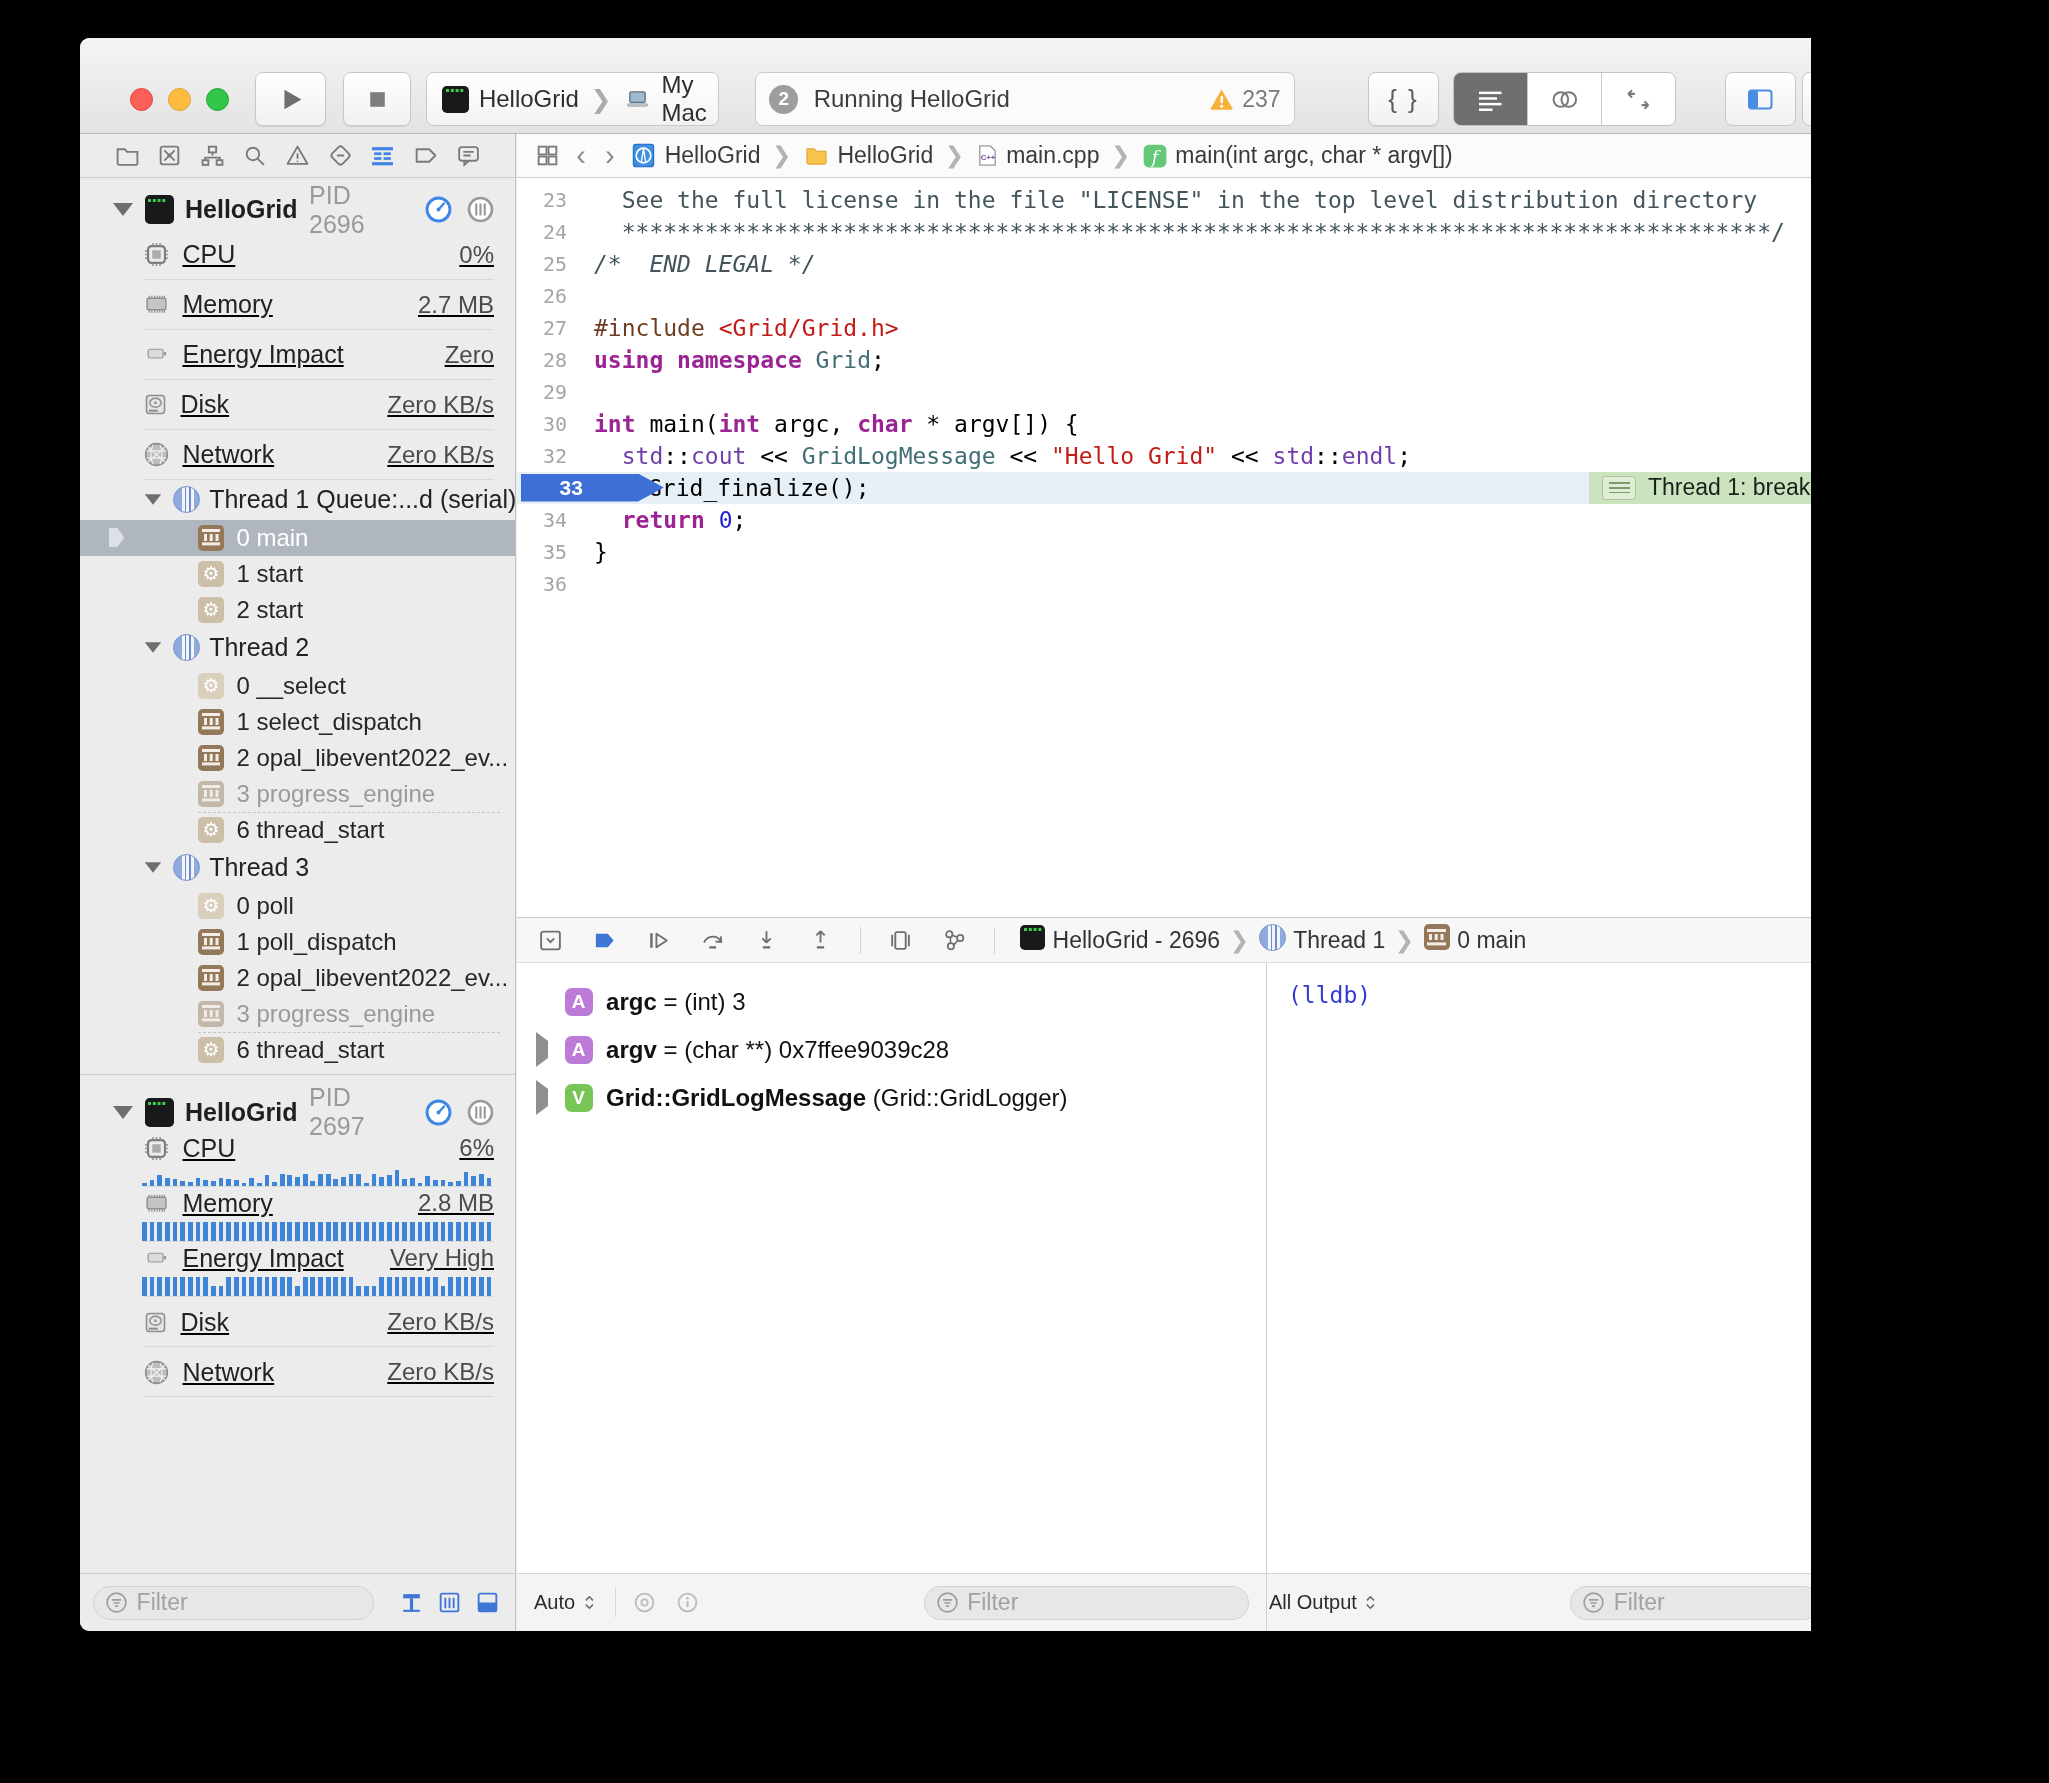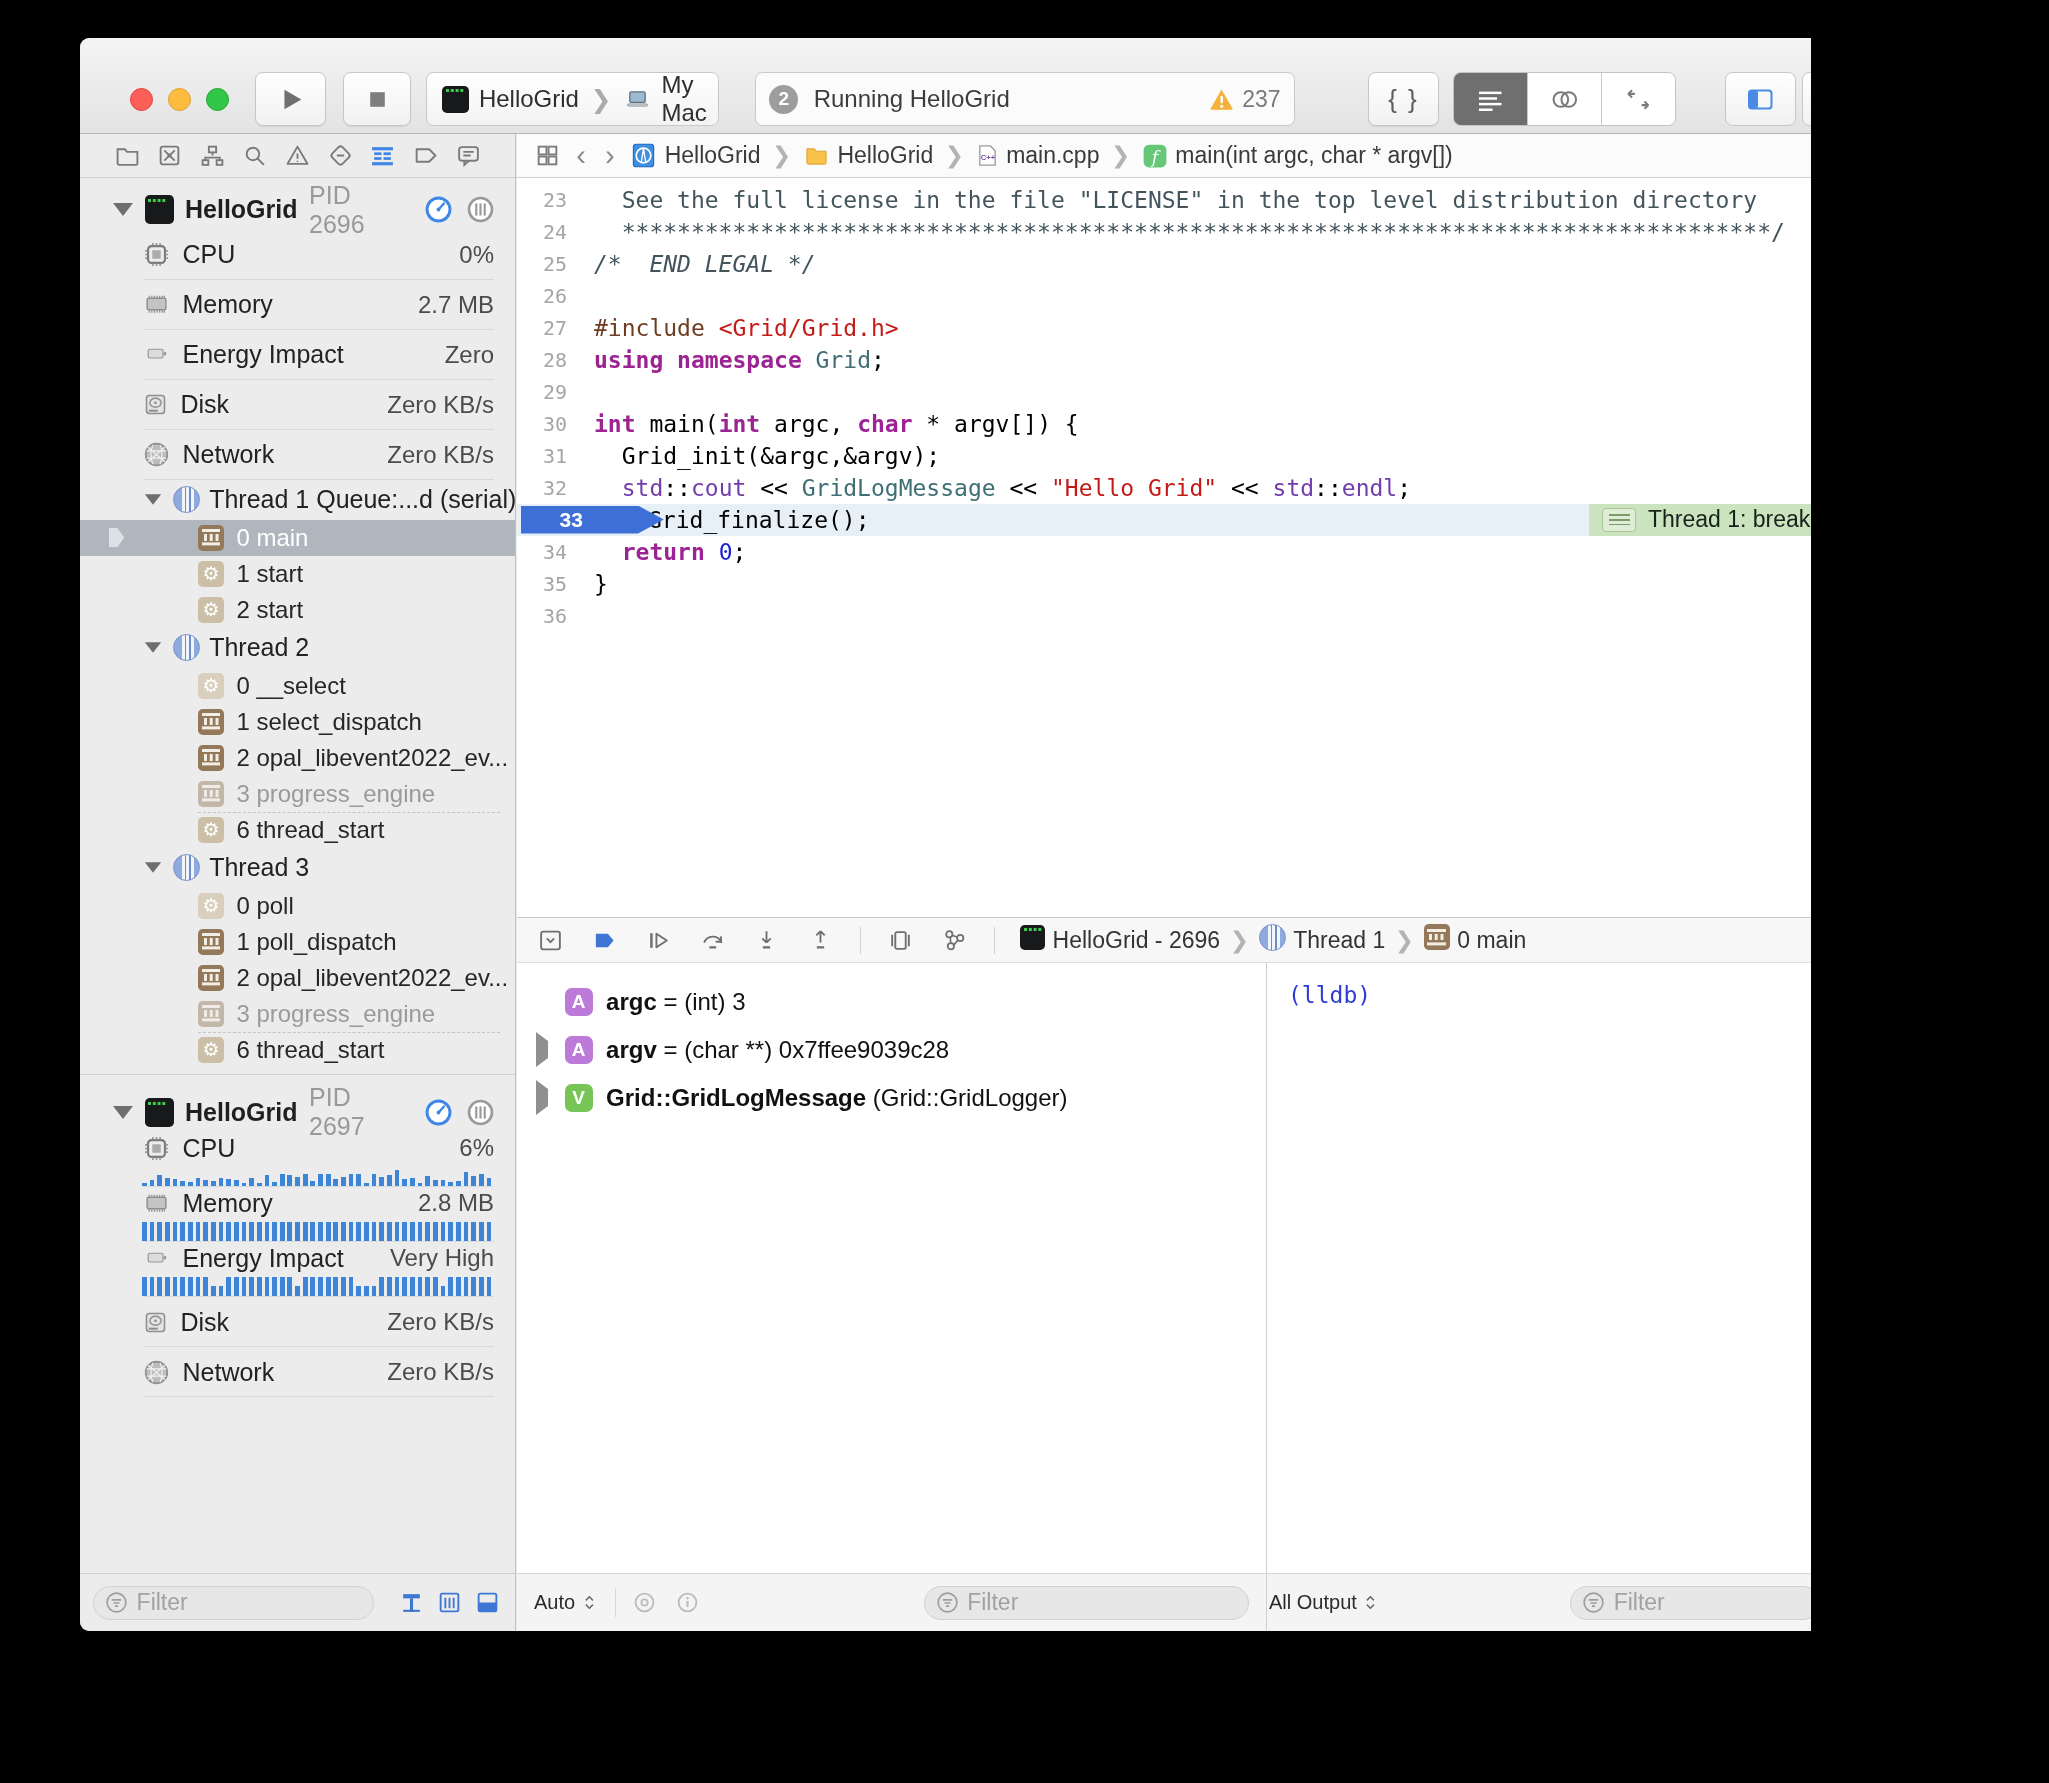--- a/index.html
+++ b/index.html
@@ -59,21 +59,21 @@
 
   
   .sidebar { position:absolute; left:0; top:140px; bottom:58px; width:436px; background:#ECECEC;
              border-right:1px solid #C0C0C0; overflow:hidden; }
   .proc-header { height:40px; display:flex; align-items:center; padding-left:33px; gap:11.5px; margin-top:11.5px; }
   .proc-name { font-size:25px; font-weight:bold; color:#1F1F1F; white-space:nowrap; }
   .proc-pid { font-size:25px; color:#999; }
   .proc-gauges { margin-left:auto; display:flex; gap:11.5px; padding-right:19px; }
   .stat-row { position:relative; padding-left:62px; padding-right:21px; display:flex; flex-direction:column; justify-content:center; }
   .stat-row.h52 { height:50px; } .stat-row.h58 { height:55px; }
-  .stat-main { display:flex; align-items:center; gap:11.5px; }
+  .stat-main { display:flex; align-items:center; gap:11.5px;text-decoration:underline; }
   .stat-label { font-size:25px; color:#222; }
   .stat-value { margin-left:auto; font-size:24px; color:#4B4B4B; }
   .stat-div { position:absolute; bottom:0; left:63px; right:21px; border-top:1px solid #D9D9D9; }
   .spark { height:21px; margin-top:1.9px; display:flex; align-items:flex-end; overflow:hidden; }
   .spark i { display:block; width:4.8px; margin-right:2.9px; background:#3D85D9; }
   .thread-row { height:40px; display:flex; align-items:center; padding-left:63px; gap:9.6px; }
   .thread-label { font-size:25px; color:#222; white-space:nowrap; overflow:hidden; }
   .frame-row { position:relative; height:36px; display:flex; align-items:center; padding-left:118px; gap:12.4px; }
   .frame-row .ftext { font-size:24px; color:#262626; white-space:nowrap; }
   .frame-row.selected { background:#AFB6BD; }
@@ -839,21 +839,20 @@
     <div class="editor">
       <div class="code" id="code">
           <div class="code-line"><span class="ln">23</span><span class="ct"><span class="cm">  See the full license in the file "LICENSE" in the top level distribution directory</span></span></div>
           <div class="code-line"><span class="ln">24</span><span class="ct"><span class="cm">  ***********************************************************************************/</span></span></div>
           <div class="code-line"><span class="ln">25</span><span class="ct"><span class="cmi">/*  END LEGAL */</span></span></div>
           <div class="code-line"><span class="ln">26</span><span class="ct"></span></div>
           <div class="code-line"><span class="ln">27</span><span class="ct"><span class="pp">#include </span><span class="str">&lt;Grid/Grid.h&gt;</span></span></div>
           <div class="code-line"><span class="ln">28</span><span class="ct"><span class="kw">using</span><span class="pl"> </span><span class="kw">namespace</span><span class="pl"> </span><span class="typ">Grid</span><span class="pl">;</span></span></div>
           <div class="code-line"><span class="ln">29</span><span class="ct"></span></div>
           <div class="code-line"><span class="ln">30</span><span class="ct"><span class="kw">int</span><span class="pl"> main(</span><span class="kw">int</span><span class="pl"> argc, </span><span class="kw">char</span><span class="pl"> * argv[]) {</span></span></div>
-          <div class="code-line"><span class="ln">31</span><span class="ct"><span class="pl">  Grid_init(&amp;argc,&amp;argv);</span></span></div>
           <div class="code-line"><span class="ln">32</span><span class="ct"><span class="pl">  </span><span class="stdc">std</span><span class="pl">::</span><span class="stdc">cout</span><span class="pl"> &lt;&lt; </span><span class="typ">GridLogMessage</span><span class="pl"> &lt;&lt; </span><span class="str">"Hello Grid"</span><span class="pl"> &lt;&lt; </span><span class="stdc">std</span><span class="pl">::</span><span class="stdc">endl</span><span class="pl">;</span></span></div>
           <div class="code-line bp"><span class="bp-badge">33</span><span class="ln"></span><span class="ct"><span class="pl">Grid_finalize();</span></span><span class="annot"><span class="annot-ico"><i></i><i></i><i></i></span><span class="annot-text">Thread 1: breakpoint 1.1</span></span></div>
           <div class="code-line"><span class="ln">34</span><span class="ct"><span class="pl">  </span><span class="kw">return</span><span class="pl"> </span><span class="num">0</span><span class="pl">;</span></span></div>
           <div class="code-line"><span class="ln">35</span><span class="ct"><span class="pl">}</span></span></div>
           <div class="code-line"><span class="ln">36</span><span class="ct"></span></div>
         </div>
     </div>
 
     <div class="debugbar">
       <span>

